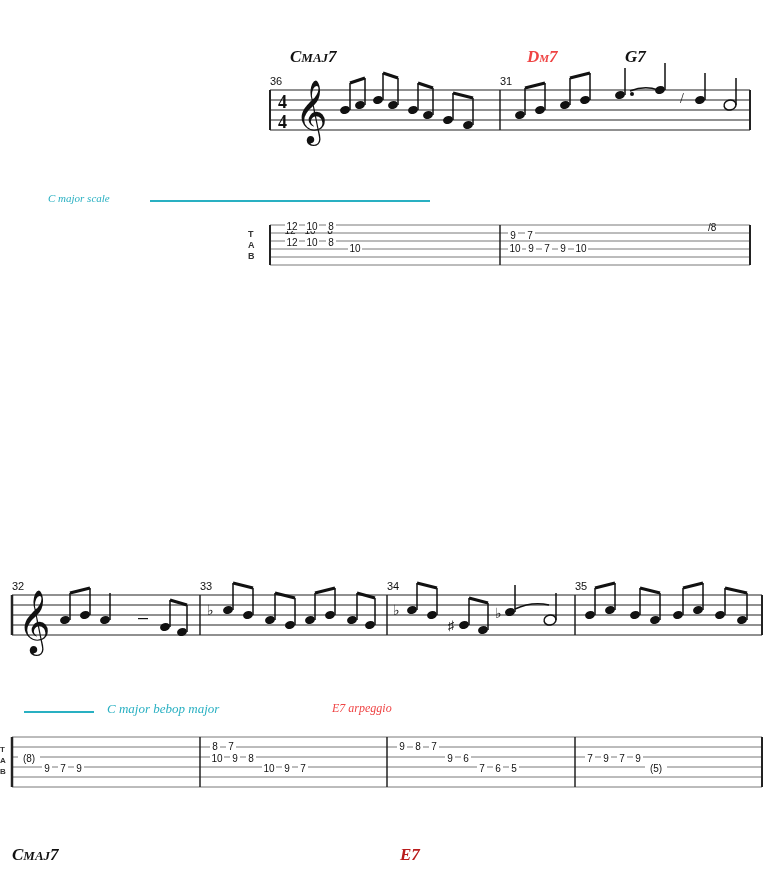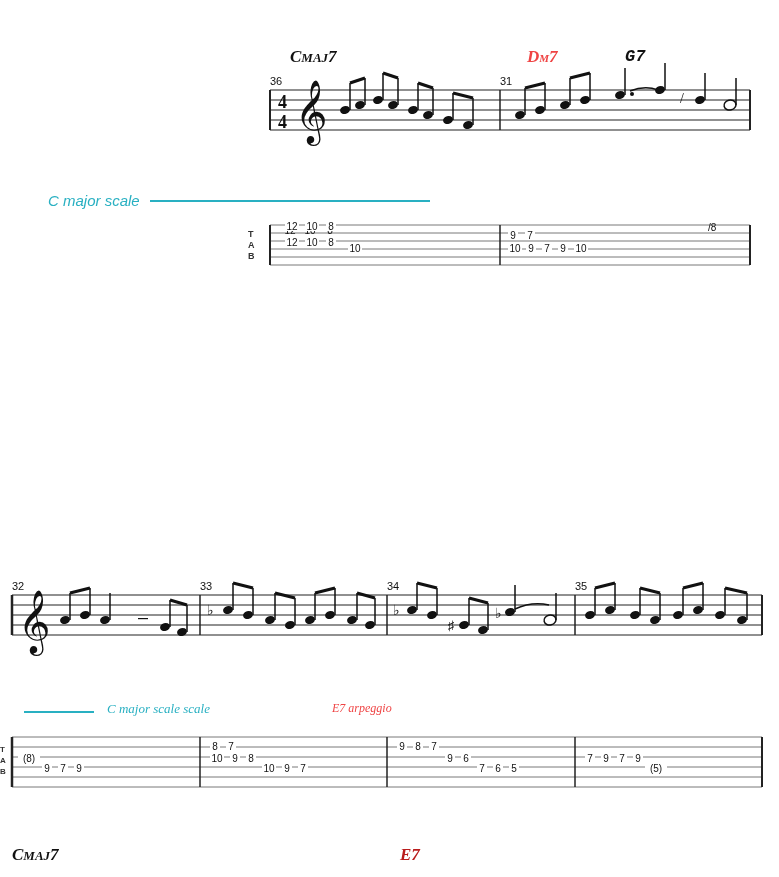--- a/index.html
+++ b/index.html
@@ -32,21 +32,21 @@
   </style>
 </head>
 <body>
 
 <div class="page">
 
   <div class="music-section" style="margin-top:10px;">
 
     <div style="position:absolute;left:290px;top:12px;font-family:Georgia,serif;font-weight:bold;font-style:italic;font-size:17px;color:#111;">C<span style="font-size:13px;">MAJ</span>7</div>
     <div style="position:absolute;left:527px;top:12px;font-family:Georgia,serif;font-weight:bold;font-style:italic;font-size:17px;color:#ef4444;">D<span style="font-size:11px;">M</span>7</div>
-    <div style="position:absolute;left:625px;top:12px;font-family:Liberation Mono, monospace;font-weight:bold;font-style:italic;font-size:17px;color:#111;">G7</div>
+    <div style="position:absolute;left:625px;top:12px;font-family:Liberation Serif, serif;font-weight:bold;font-style:italic;font-size:17px;color:#111;">G7</div>
 
     <svg class="notation-svg" width="779" height="155" style="margin-top:35px;">
 
       <line x1="270" y1="55" x2="750" y2="55" stroke="#222" stroke-width="1.2"></line>
       <line x1="270" y1="65" x2="750" y2="65" stroke="#222" stroke-width="1.2"></line>
       <line x1="270" y1="75" x2="750" y2="75" stroke="#222" stroke-width="1.2"></line>
       <line x1="270" y1="85" x2="750" y2="85" stroke="#222" stroke-width="1.2"></line>
       <line x1="270" y1="95" x2="750" y2="95" stroke="#222" stroke-width="1.2"></line>
 
       <line x1="270" y1="55" x2="270" y2="95" stroke="#222" stroke-width="2"></line>
@@ -112,21 +112,21 @@
 
       <text x="680" y="68" font-size="14" fill="#111" font-family="Georgia">/</text>
       <ellipse cx="700" cy="65" rx="5" ry="4" fill="#111" transform="rotate(-15,700,65)"></ellipse>
       <line x1="705" y1="65" x2="705" y2="38" stroke="#111" stroke-width="1.5"></line>
 
       <ellipse cx="730" cy="70" rx="6" ry="5" fill="none" stroke="#111" stroke-width="1.5" transform="rotate(-15,730,70)"></ellipse>
       <line x1="736" y1="70" x2="736" y2="43" stroke="#111" stroke-width="1.5"></line>
     </svg>
 
     <div style="position:relative; height:25px; margin:0 30px;">
-      <span style="color:#29b0c2;font-family:Liberation Sans, sans-serif;font-style:italic;font-size:15px;position:absolute;left:18px;top:2px;">C major scale</span>
+      <span style="color:#29b0c2;font-family:Liberation Serif, serif;font-style:italic;font-size:11px;position:absolute;left:18px;top:2px;">C major scale</span>
       <div style="position:absolute;left:120px;top:10px;width:280px;height:1.5px;background:#29b0c2;"></div>
     </div>
 
     <svg class="notation-svg" width="779" height="60" style="display:block;">
 
       <line x1="270" y1="10" x2="750" y2="10" stroke="#555" stroke-width="0.8"></line>
       <line x1="270" y1="18" x2="750" y2="18" stroke="#555" stroke-width="0.8"></line>
       <line x1="270" y1="26" x2="750" y2="26" stroke="#555" stroke-width="0.8"></line>
       <line x1="270" y1="34" x2="750" y2="34" stroke="#555" stroke-width="0.8"></line>
       <line x1="270" y1="42" x2="750" y2="42" stroke="#555" stroke-width="0.8"></line>
@@ -290,21 +290,21 @@
 
       <ellipse cx="720" cy="60" rx="5" ry="4" fill="#111" transform="rotate(-15,720,60)"></ellipse>
       <line x1="725" y1="60" x2="725" y2="33" stroke="#111" stroke-width="1.5"></line>
       <ellipse cx="742" cy="65" rx="5" ry="4" fill="#111" transform="rotate(-15,742,65)"></ellipse>
       <line x1="747" y1="65" x2="747" y2="38" stroke="#111" stroke-width="1.5"></line>
       <line x1="725" y1="33" x2="747" y2="38" stroke="#111" stroke-width="3"></line>
     </svg>
 
     <div style="position:relative; height:28px; margin:0 12px; margin-top:4px;">
       <div style="position:absolute;left:12px;top:12px;width:70px;height:1.5px;background:#29b0c2;"></div>
-      <span style="color:#29b0c2;font-family:Georgia,serif;font-style:italic;font-size:13px;position:absolute;left:95px;top:2px;">C major scale scale</span>
+      <span style="color:#29b0c2;font-family:Georgia,serif;font-style:italic;font-size:13px;position:absolute;left:95px;top:2px;">C major bebop major</span>
       <span style="color:#ef4444;font-family:Georgia,serif;font-style:italic;font-size:12px;position:absolute;left:320px;top:2px;">E7 arpeggio</span>
     </div>
 
     <svg class="notation-svg" width="779" height="65" style="display:block;">
       <line x1="12" y1="10" x2="762" y2="10" stroke="#555" stroke-width="0.8"></line>
       <line x1="12" y1="20" x2="762" y2="20" stroke="#555" stroke-width="0.8"></line>
       <line x1="12" y1="30" x2="762" y2="30" stroke="#555" stroke-width="0.8"></line>
       <line x1="12" y1="40" x2="762" y2="40" stroke="#555" stroke-width="0.8"></line>
       <line x1="12" y1="50" x2="762" y2="50" stroke="#555" stroke-width="0.8"></line>
       <line x1="12" y1="60" x2="762" y2="60" stroke="#555" stroke-width="0.8"></line>

